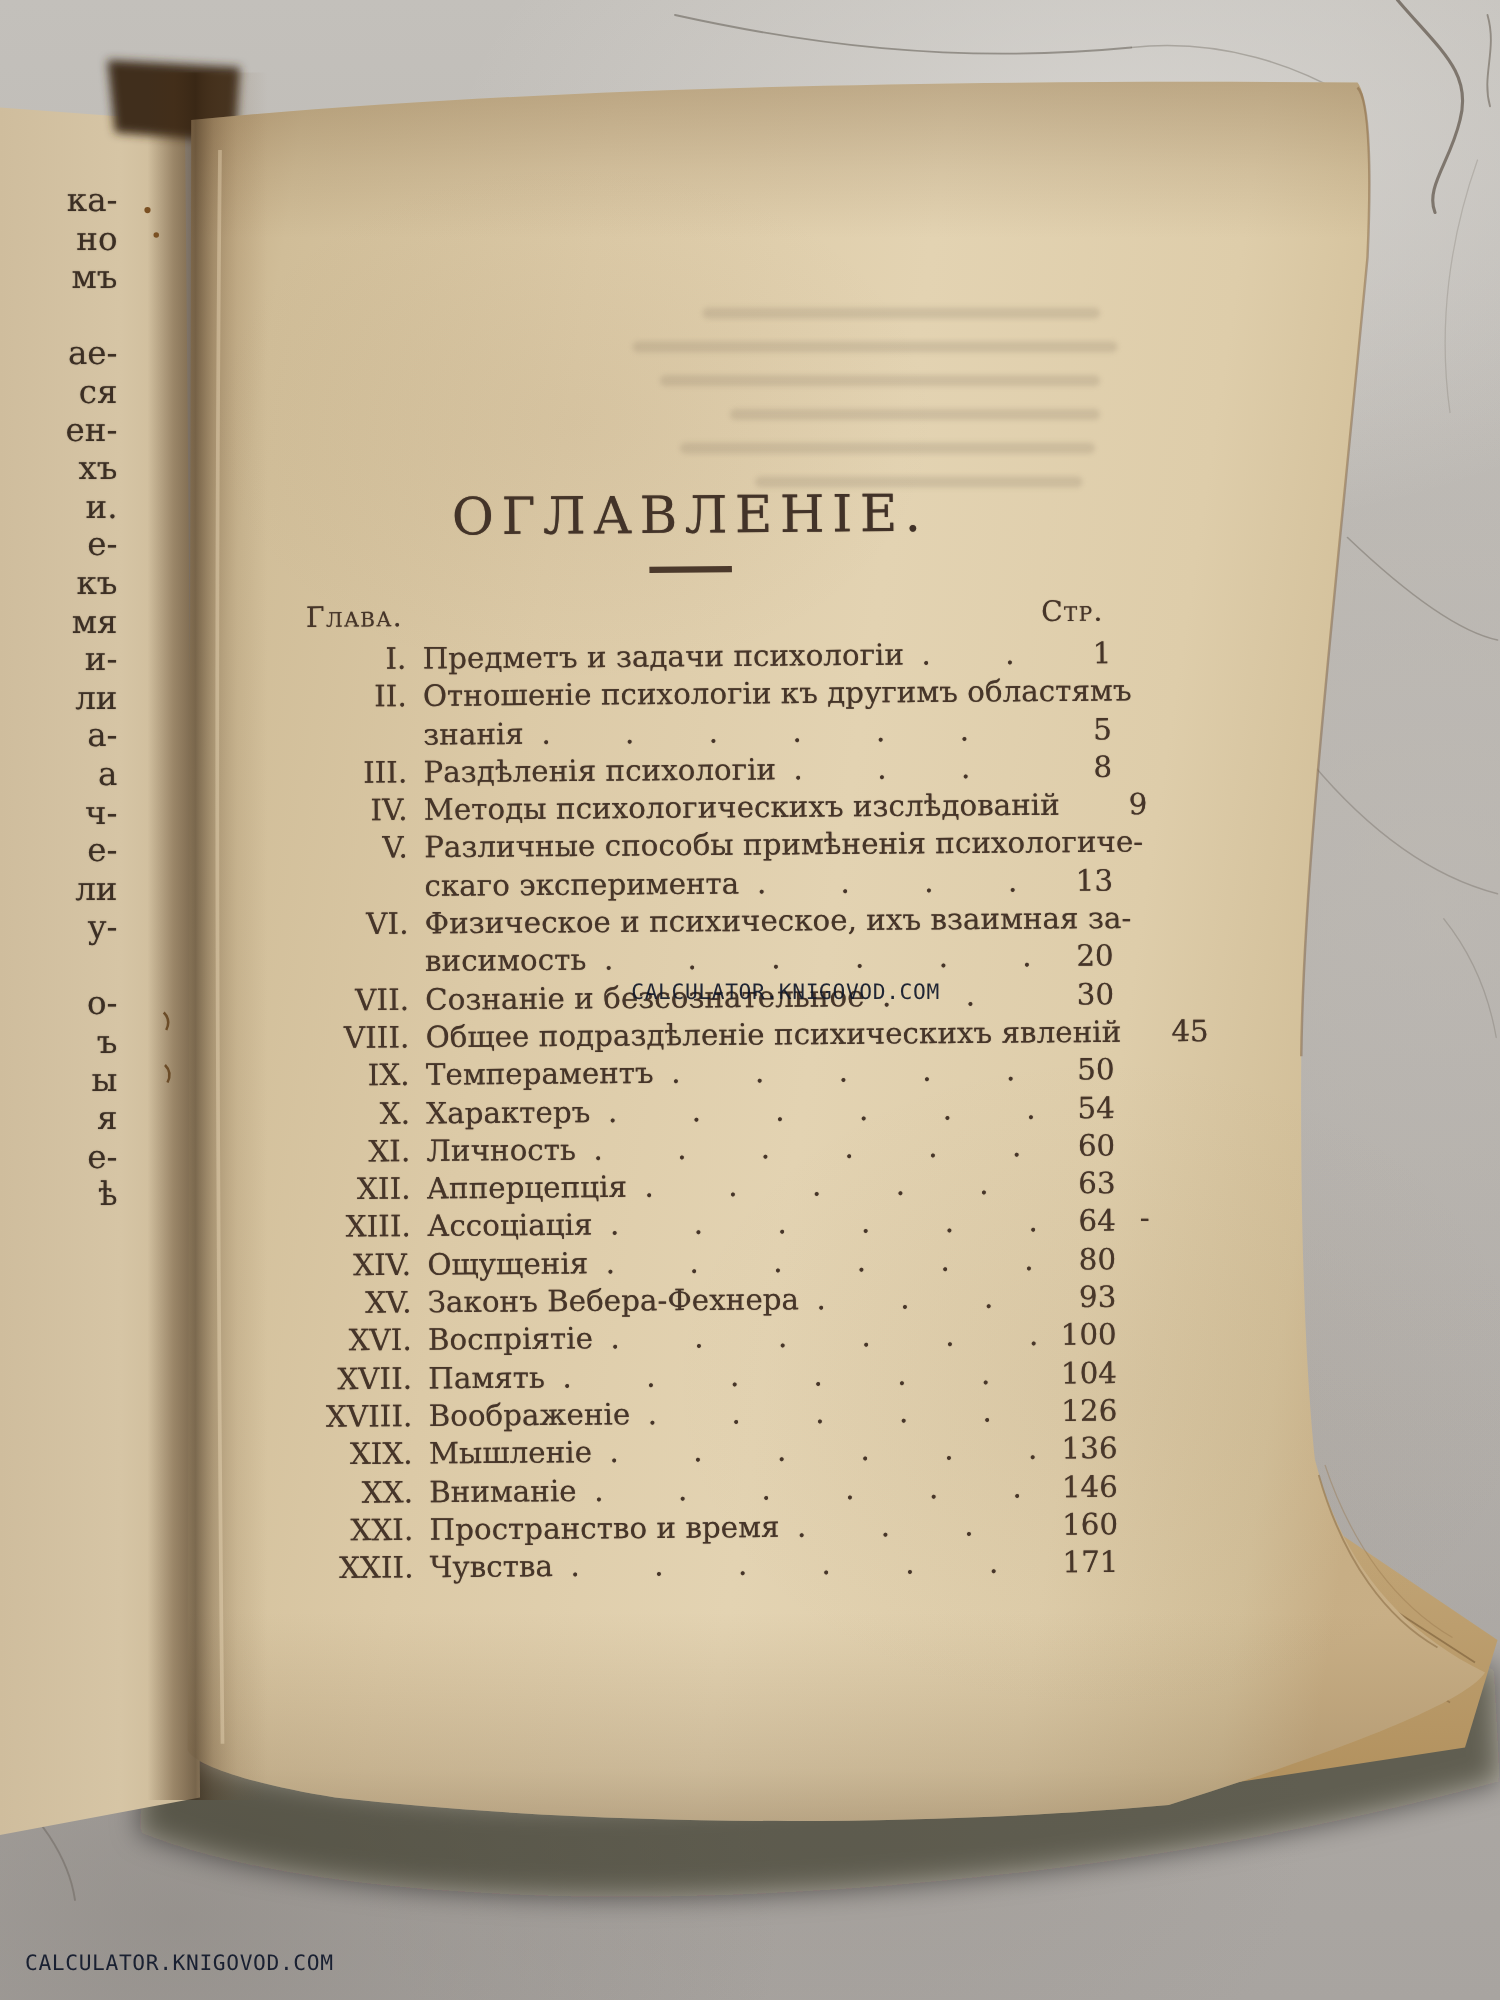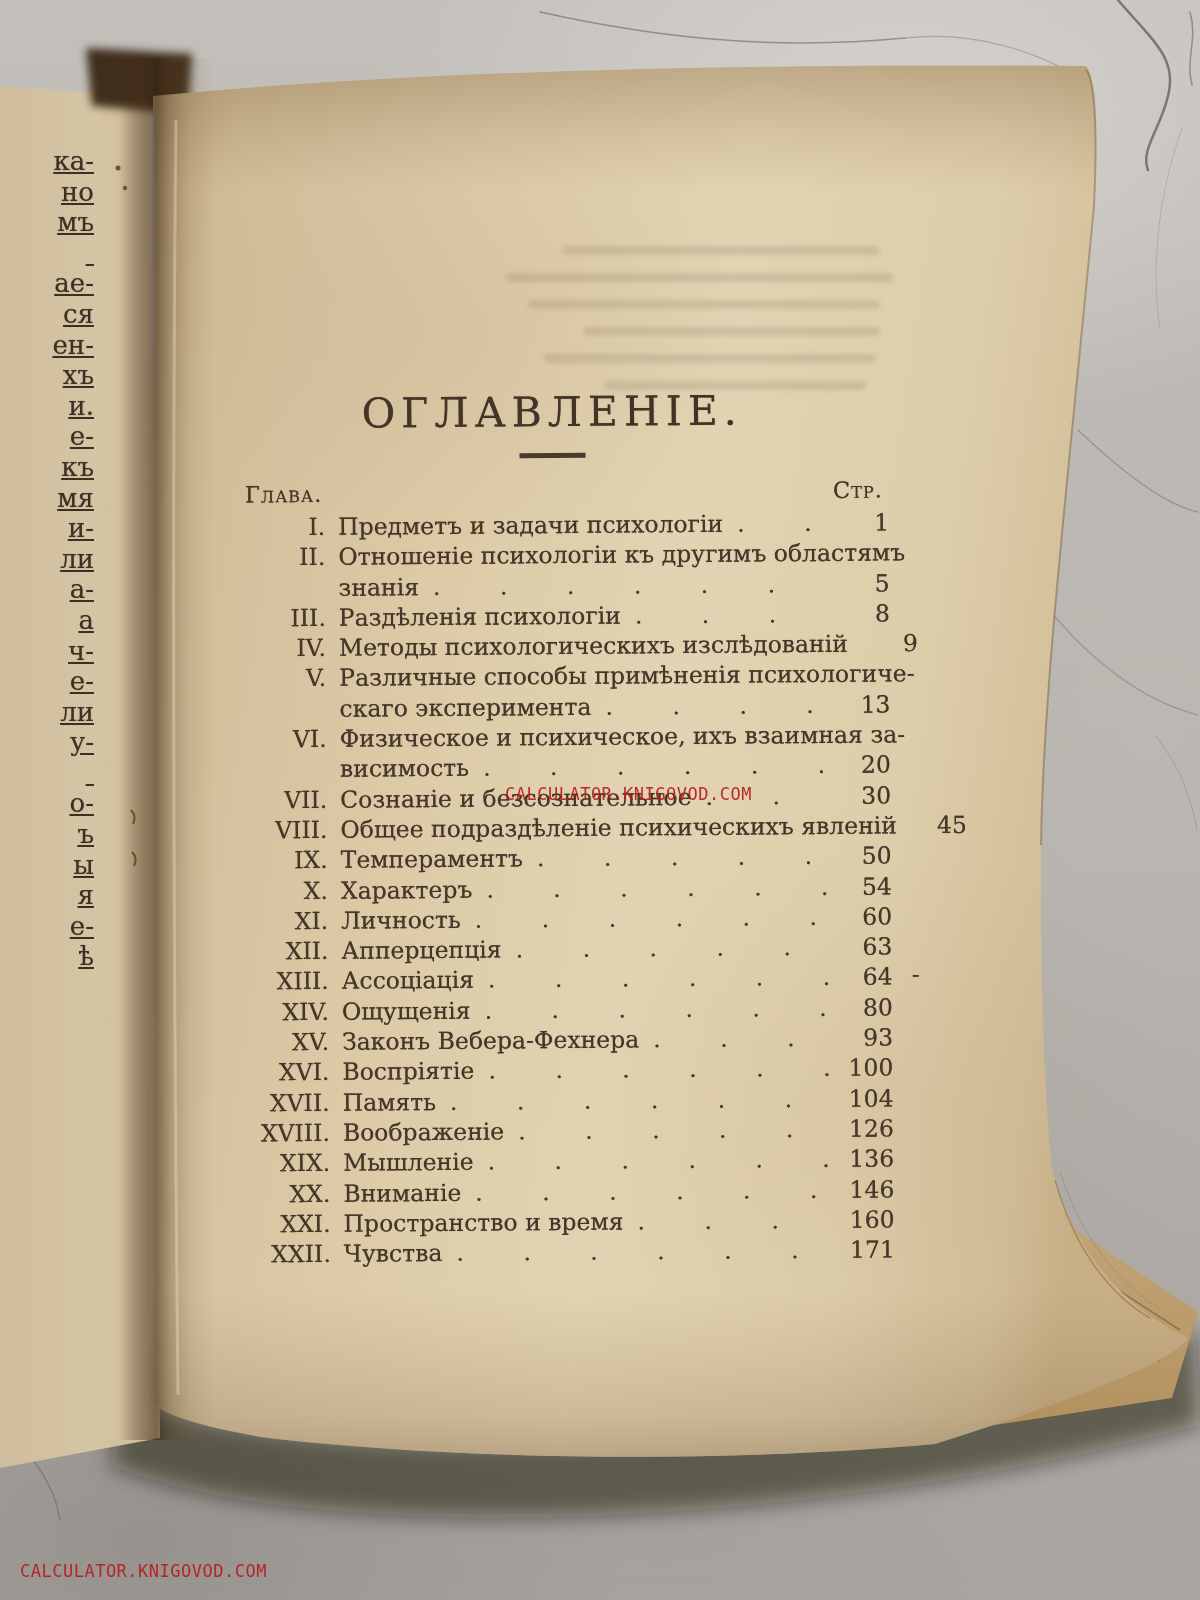--- a/index.html
+++ b/index.html
@@ -18,21 +18,20 @@
 
   
   .ghost{position:absolute;z-index:2;filter:blur(2.2px);}
   .ghost div{position:absolute;height:9px;border-radius:5px;background:rgba(124,110,90,.20);}
 
   
   .fragments{
     position:absolute;left:0;top:146px;width:94px;z-index:3;text-align:right;
     font-size:26px;line-height:30.6px;color:#3c2f24;
     text-shadow:0 0 1px rgba(60,47,36,.55);
-    text-decoration:underline;
   }
   .fragments div{height:30.6px;}
 
   
   .content{
     position:absolute;left:240px;top:388px;width:648px;z-index:4;
     color:#463529;transform:rotate(-0.45deg);transform-origin:50% 0;
     text-shadow:0 0 .7px rgba(70,53,40,.75);
   }
   .page-title{
@@ -50,21 +49,21 @@
   .toc-num{flex:0 0 84px;text-align:right;margin-right:13px;white-space:nowrap;}
   .toc-body{flex:1;min-width:0;}
   .toc-line{display:flex;align-items:baseline;position:relative;height:30.3px;}
   .toc-text{white-space:nowrap;}
   .toc-dots{flex:1;min-width:0;overflow:hidden;white-space:nowrap;letter-spacing:26px;padding-left:14px;}
   .toc-page{flex:0 0 56px;text-align:right;}
   .toc-mark{position:absolute;right:-27px;top:-2px;}
 
   
   .wm{
-    position:absolute;z-index:9;color:#b91c1c;opacity:.92;
+    position:absolute;z-index:9;color:#0f172a;opacity:.92;
     font-family:"DejaVu Sans Mono","Liberation Mono",monospace;
     font-size:17px;letter-spacing:.5px;white-space:nowrap;
   }
   .wm-center{left:505px;top:784px;}
   .wm-bottom{left:20px;top:1561px;}
 
   .page-grain{
     position:absolute;left:140px;top:58px;width:1060px;height:1400px;z-index:5;pointer-events:none;
     background:
       radial-gradient(420px 300px at 30% 20%, rgba(124,94,58,.07), transparent 70%),

